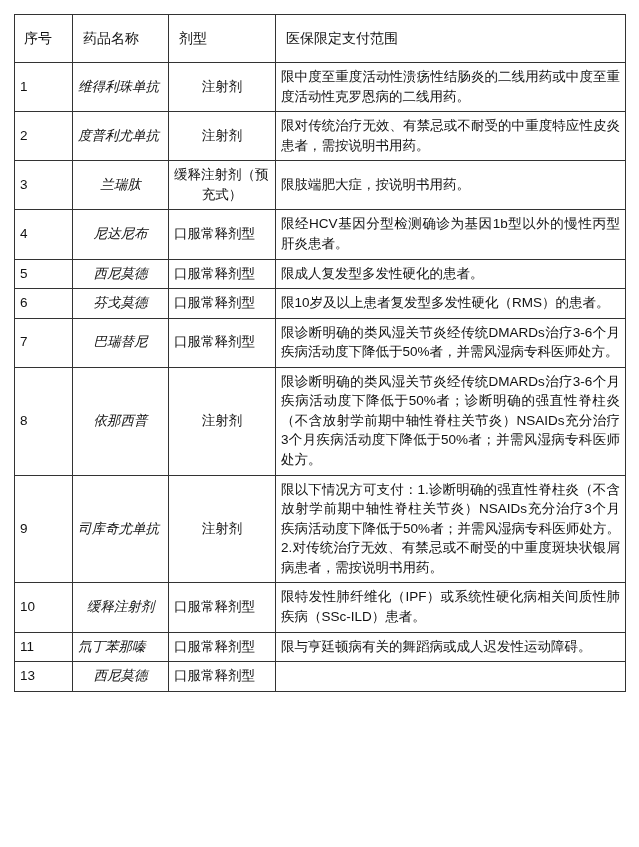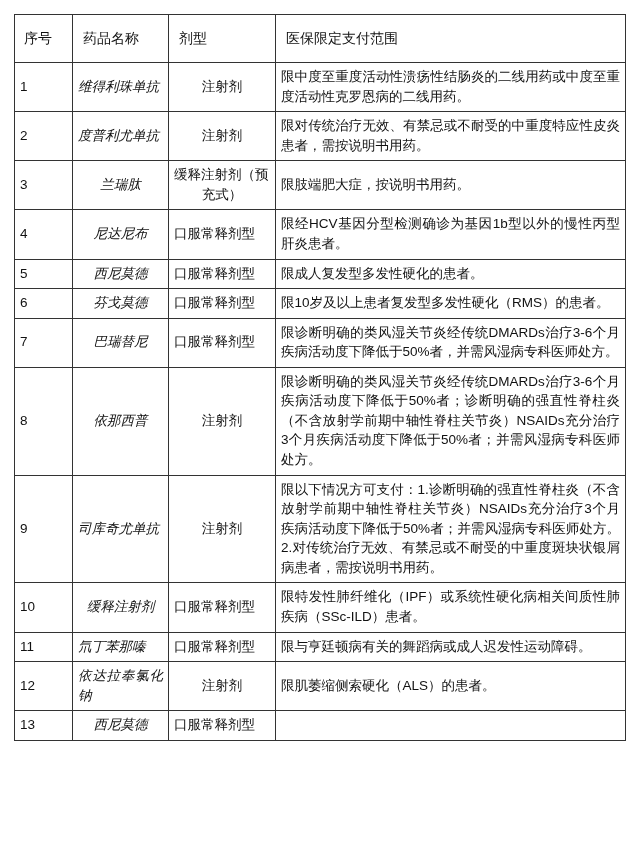--- a/index.html
+++ b/index.html
@@ -202,26 +202,20 @@
         <td class="scope">限特发性肺纤维化（<span class="lat">IPF</span>）或系统性硬化病相关间质性肺疾病（<span class="lat">SSc-ILD</span>）患者。</td>
       </tr>
 
       <tr>
         <td class="seq"><span class="lat">11</span></td>
         <td class="name">氘丁苯那嗪</td>
         <td class="form">口服常释剂型</td>
         <td class="scope">限与亨廷顿病有关的舞蹈病或成人迟发性运动障碍。</td>
       </tr>
 
-      <tr>
-        <td class="seq"><span class="lat">12</span></td>
-        <td class="name">依达拉奉氯化钠</td>
-        <td class="form center">注射剂</td>
-        <td class="scope short">限肌萎缩侧索硬化（<span class="lat">ALS</span>）的患者。</td>
-      </tr>
 
       <tr>
         <td class="seq"><span class="lat">13</span></td>
         <td class="name center">西尼莫德</td>
         <td class="form">口服常释剂型</td>
         <td class="scope empty"></td>
       </tr>
 
     </tbody>
   </table>

